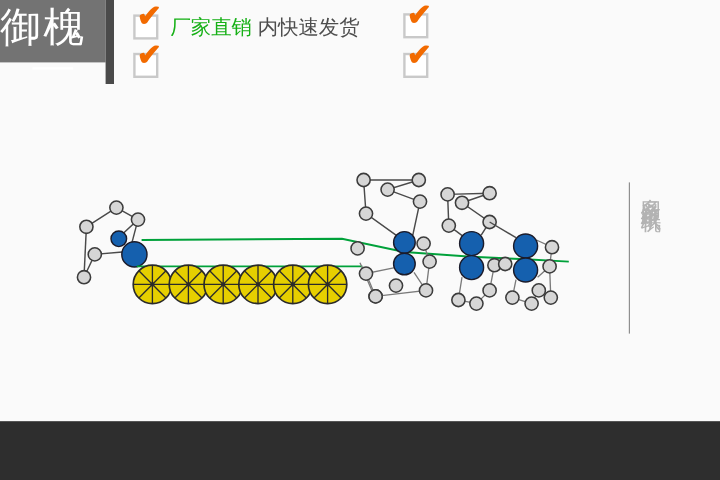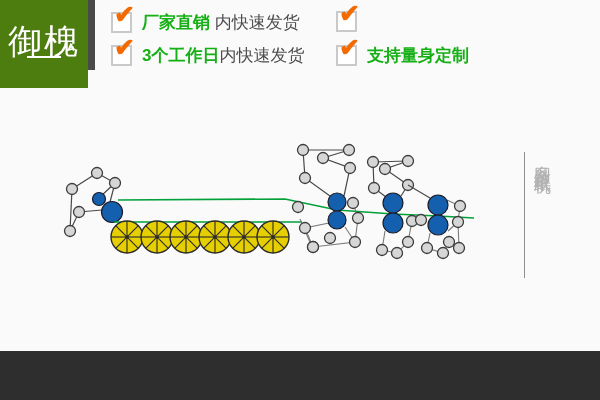--- a/index.html
+++ b/index.html
@@ -1,30 +1,30 @@
 <!DOCTYPE html>
 <html><head>
 <meta charset="utf-8">
 <style>
   html,body{margin:0;padding:0;}
   body{font-family:"Liberation Sans",sans-serif;}
   .page{position:relative;width:600px;height:400px;background:#fafafa;overflow:hidden;}
 
   
-  .logo{position:absolute;left:0;top:0;width:88px;height:88px;background:#4d7c0f;
-        display:flex;align-items:center;justify-content:center;}
+  .logo{position:absolute;left:0;top:0;width:88px;height:52px;background:#737373;
+        display:flex;align-items:center;}
   .logo-text{color:#fff;font-family:"DejaVu Serif",serif;font-size:34px;letter-spacing:2px;line-height:1;margin-top:-6px;}
   .logo-underline{position:absolute;left:27px;top:56px;width:34px;height:2px;background:#fff;}
   .logo-stripe{position:absolute;left:88px;top:0;width:7px;height:70px;background:#4a4a4a;}
 
   .feature{position:absolute;display:flex;align-items:center;white-space:nowrap;}
   .cb{position:relative;width:17px;height:17px;border:2px solid #c9c9c9;background:#fff;margin-right:10px;flex:0 0 auto;}
   .tick{position:absolute;left:1px;top:-12px;font-size:25px;line-height:1;color:#f26a00;font-weight:bold;}
   .ftxt{font-size:17px;color:#4d4d4d;}
-  .ftxt .hl{color:#16b016;font-weight:bold;}
+  .ftxt .hl{color:#16b016;font-weight:normal;}
 
   
   svg.diagram{position:absolute;left:0;top:0;pointer-events:none;}
   .felt{fill:none;stroke:#4a4a4a;stroke-width:1.2;}
   .felt2{fill:none;stroke:#7a7a7a;stroke-width:1.1;}
   .wire{fill:none;stroke:#00a13a;stroke-width:1.6;}
   .roller{fill:#d6d6d6;stroke:#3c3c3c;stroke-width:1.3;}
   .bluer{fill:#1560ae;stroke:#1b1b2a;stroke-width:1.2;}
   .wheel{fill:#e6cf00;stroke:#2a2a2a;stroke-width:1.4;}
   .spoke{stroke:#2a2a2a;stroke-width:1.1;}
@@ -51,34 +51,32 @@
     <span class="cb">
       <span class="tick">✔</span>
     </span>
     <span class="ftxt"><span></span><span class="hl">厂家直销</span><span> 内快速发货</span></span>
   </div>
 
   <div class="feature" style="left:111px;top:44px;">
     <span class="cb">
       <span class="tick">✔</span>
     </span>
-    <span class="ftxt"><span></span><span class="hl">3个工作日</span><span>内快速发货</span></span>
   </div>
 
   <div class="feature" style="left:336px;top:11px;">
     <span class="cb">
       <span class="tick">✔</span>
     </span>
   </div>
 
   <div class="feature" style="left:336px;top:44px;">
     <span class="cb">
       <span class="tick">✔</span>
     </span>
-    <span class="ftxt"><span></span><span class="hl">支持量身定制</span><span></span></span>
   </div>
 
   <svg class="diagram" width="600" height="400" viewBox="0 0 600 400">
 
     <polyline class="felt" points="72,189 97,173 115,183 101,196"></polyline>
     <line class="felt" x1="72" y1="189" x2="70" y2="231"></line>
     <polyline class="felt" points="70,231 79,212 102,210"></polyline>
     <line class="felt" x1="115" y1="183" x2="110" y2="202"></line>
     <circle class="roller" cx="97" cy="173" r="5.5"></circle>
     <circle class="roller" cx="115" cy="183" r="5.5"></circle>

